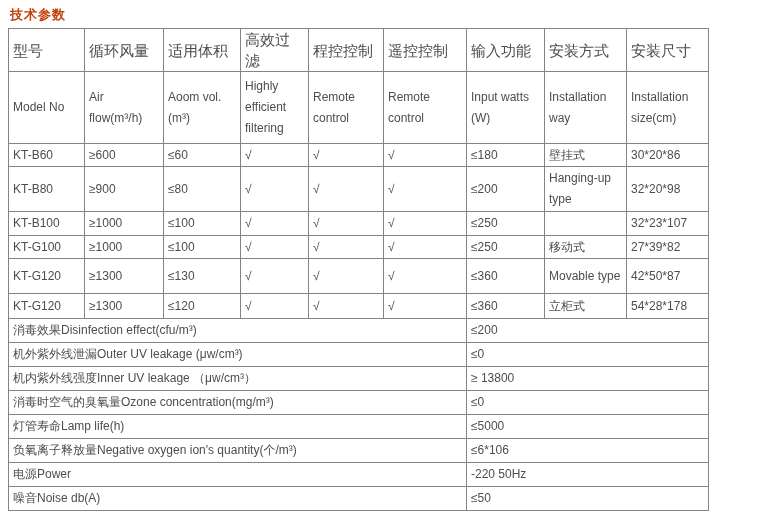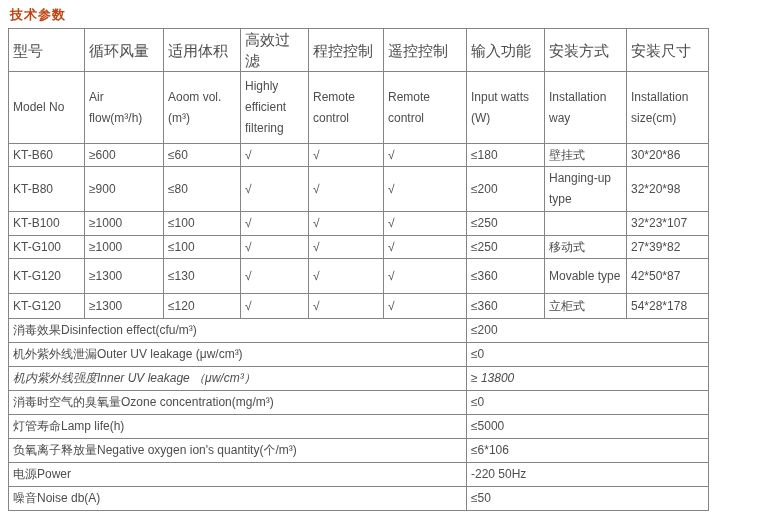--- a/index.html
+++ b/index.html
@@ -135,21 +135,21 @@
         <td>54*28*178</td>
       </tr>
       <tr style="height: 24px;">
         <td colspan="6">消毒效果Disinfection effect(cfu/m³)</td>
         <td colspan="3">≤200</td>
       </tr>
       <tr style="height: 24px;">
         <td colspan="6">机外紫外线泄漏Outer UV leakage (μw/cm³)</td>
         <td colspan="3">≤0</td>
       </tr>
-      <tr style="height: 24px; font-style: italic;">
+      <tr style="height: 24px;">
         <td colspan="6">机内紫外线强度Inner UV leakage （μw/cm³）</td>
         <td colspan="3">≥ 13800</td>
       </tr>
       <tr style="height: 24px;">
         <td colspan="6">消毒时空气的臭氧量Ozone concentration(mg/m³)</td>
         <td colspan="3">≤0</td>
       </tr>
       <tr style="height: 24px;">
         <td colspan="6">灯管寿命Lamp life(h)</td>
         <td colspan="3">≤5000</td>

